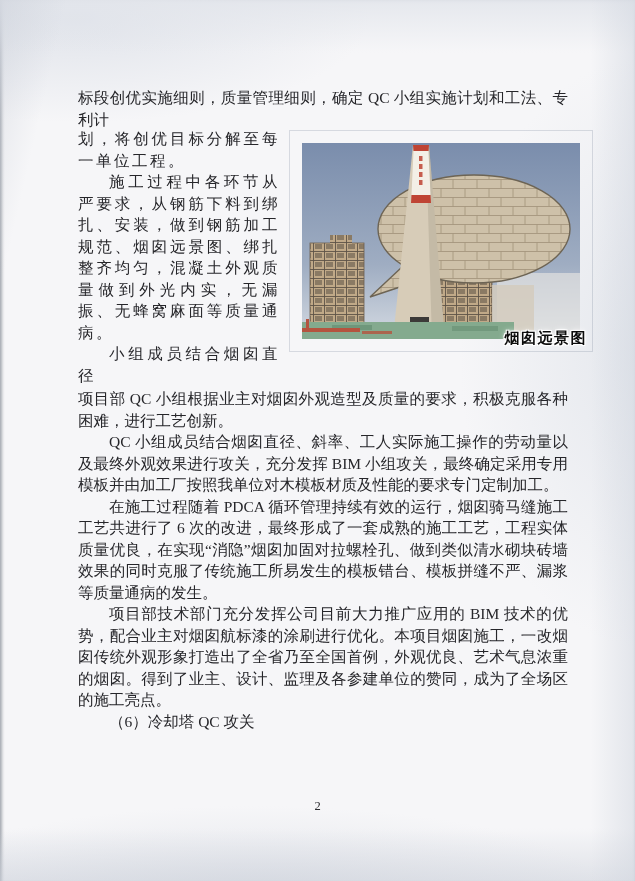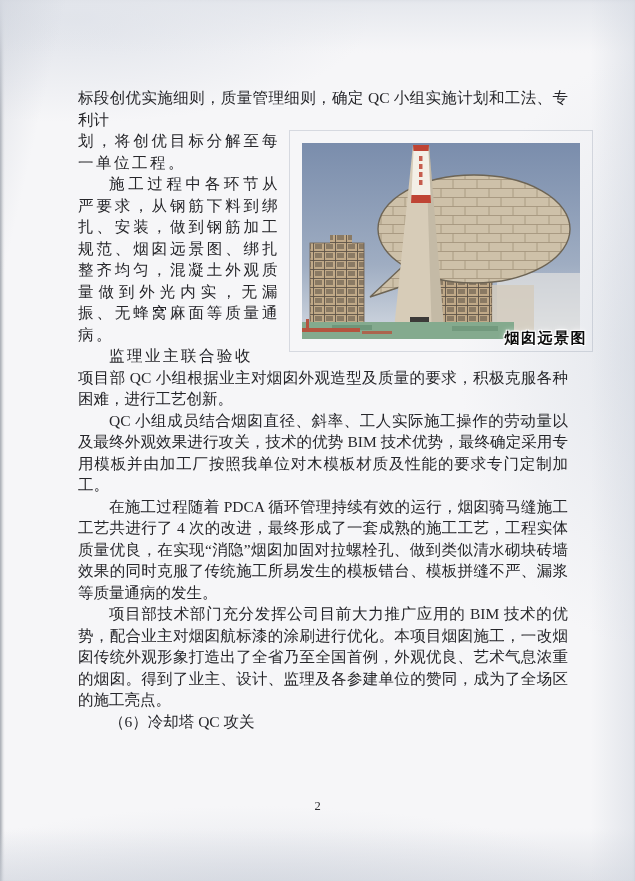--- a/index.html
+++ b/index.html
@@ -27,21 +27,21 @@
       radial-gradient(ellipse 500px 120px at 40% 101%, rgba(214,218,226,0.6), rgba(214,218,226,0) 70%);
   }
   .content {
     position:absolute; left:78px; top:87px; width:490px;
     font-size:15.5px; line-height:21.5px;
     text-align:justify;
   }
   .content p { margin:0; }
   .indent { text-indent:31px; }
   .media-row { display:flex; align-items:flex-start; }
-  .left-col { width:202px; flex:0 0 202px; letter-spacing:2.5px; }
+  .left-col { width:202px; flex:0 0 202px; letter-spacing:2.5px;font-family:Liberation Mono, monospace; }
   .photo {
     flex:0 0 278px; width:278px; height:196px;
     margin:1px 0 0 10px; position:relative;
     outline:1px solid rgba(120,130,150,0.25);
   }
   figure.photo { padding:12px; }
   .photo svg { display:block; }
   .photo figcaption {
     position:absolute; right:5px; bottom:3px;
     font-family:"Liberation Sans","DejaVu Sans",sans-serif;
@@ -74,21 +74,21 @@
 
 <div class="paper">
   <div class="content">
 
     <p>标段创优实施细则，质量管理细则，确定 QC 小组实施计划和工法、专利计</p>
 
     <div class="media-row">
       <div class="left-col">
         <p>划，将创优目标分解至每一单位工程。</p>
         <p class="indent">施工过程中各环节从严要求，从钢筋下料到绑扎、安装，做到钢筋加工规范、烟囱远景图、绑扎整齐均匀，混凝土外观质量做到外光内实，无漏振、无蜂窝麻面等质量通病。</p>
-        <p class="indent">监理业主联合验收</p>
+        <p class="indent">小组成员结合烟囱直径</p>
       </div>
 
       <figure class="photo">
         <svg viewBox="0 0 278 196" width="278" height="196">
           <defs>
             <linearGradient id="skyGrad" x1="0" y1="0" x2="0" y2="1">
               <stop offset="0" class="stop-sky-top"></stop>
               <stop offset="0.62" class="stop-sky-mid"></stop>
               <stop offset="1" class="stop-sky-bot"></stop>
             </linearGradient>
@@ -145,20 +145,20 @@
             <rect x="0" y="185" width="58" height="4" class="crane-red"></rect>
             <rect x="4" y="176" width="3" height="13" class="crane-red"></rect>
             <rect x="60" y="188" width="30" height="3" class="crane-red" opacity="0.8"></rect>
           </g>
         </svg>
         <figcaption>烟囱远景图</figcaption>
       </figure>
     </div>
 
     <p>项目部 QC 小组根据业主对烟囱外观造型及质量的要求，积极克服各种困难，进行工艺创新。</p>
-    <p class="indent">QC 小组成员结合烟囱直径、斜率、工人实际施工操作的劳动量以及最终外观效果进行攻关，技术的优势 BIM 技术优势，最终确定采用专用模板并由加工厂按照我单位对木模板材质及性能的要求专门定制加工。</p>
-    <p class="indent">在施工过程随着 PDCA 循环管理持续有效的运行，烟囱骑马缝施工工艺共进行了 4 次的改进，最终形成了一套成熟的施工工艺，工程实体质量优良，在实现“消隐”烟囱加固对拉螺栓孔、做到类似清水砌块砖墙效果的同时克服了传统施工所易发生的模板错台、模板拼缝不严、漏浆等质量通病的发生。</p>
+    <p class="indent">QC 小组成员结合烟囱直径、斜率、工人实际施工操作的劳动量以及最终外观效果进行攻关，充分发挥 BIM 小组攻关，最终确定采用专用模板并由加工厂按照我单位对木模板材质及性能的要求专门定制加工。</p>
+    <p class="indent">在施工过程随着 PDCA 循环管理持续有效的运行，烟囱骑马缝施工工艺共进行了 6 次的改进，最终形成了一套成熟的施工工艺，工程实体质量优良，在实现“消隐”烟囱加固对拉螺栓孔、做到类似清水砌块砖墙效果的同时克服了传统施工所易发生的模板错台、模板拼缝不严、漏浆等质量通病的发生。</p>
     <p class="indent">项目部技术部门充分发挥公司目前大力推广应用的 BIM 技术的优势，配合业主对烟囱航标漆的涂刷进行优化。本项目烟囱施工，一改烟囱传统外观形象打造出了全省乃至全国首例，外观优良、艺术气息浓重的烟囱。得到了业主、设计、监理及各参建单位的赞同，成为了全场区的施工亮点。</p>
     <p class="indent">（6）冷却塔 QC 攻关</p>
   </div>
 
   <div class="page-number">2</div>
 </div>
 
 </body></html>

